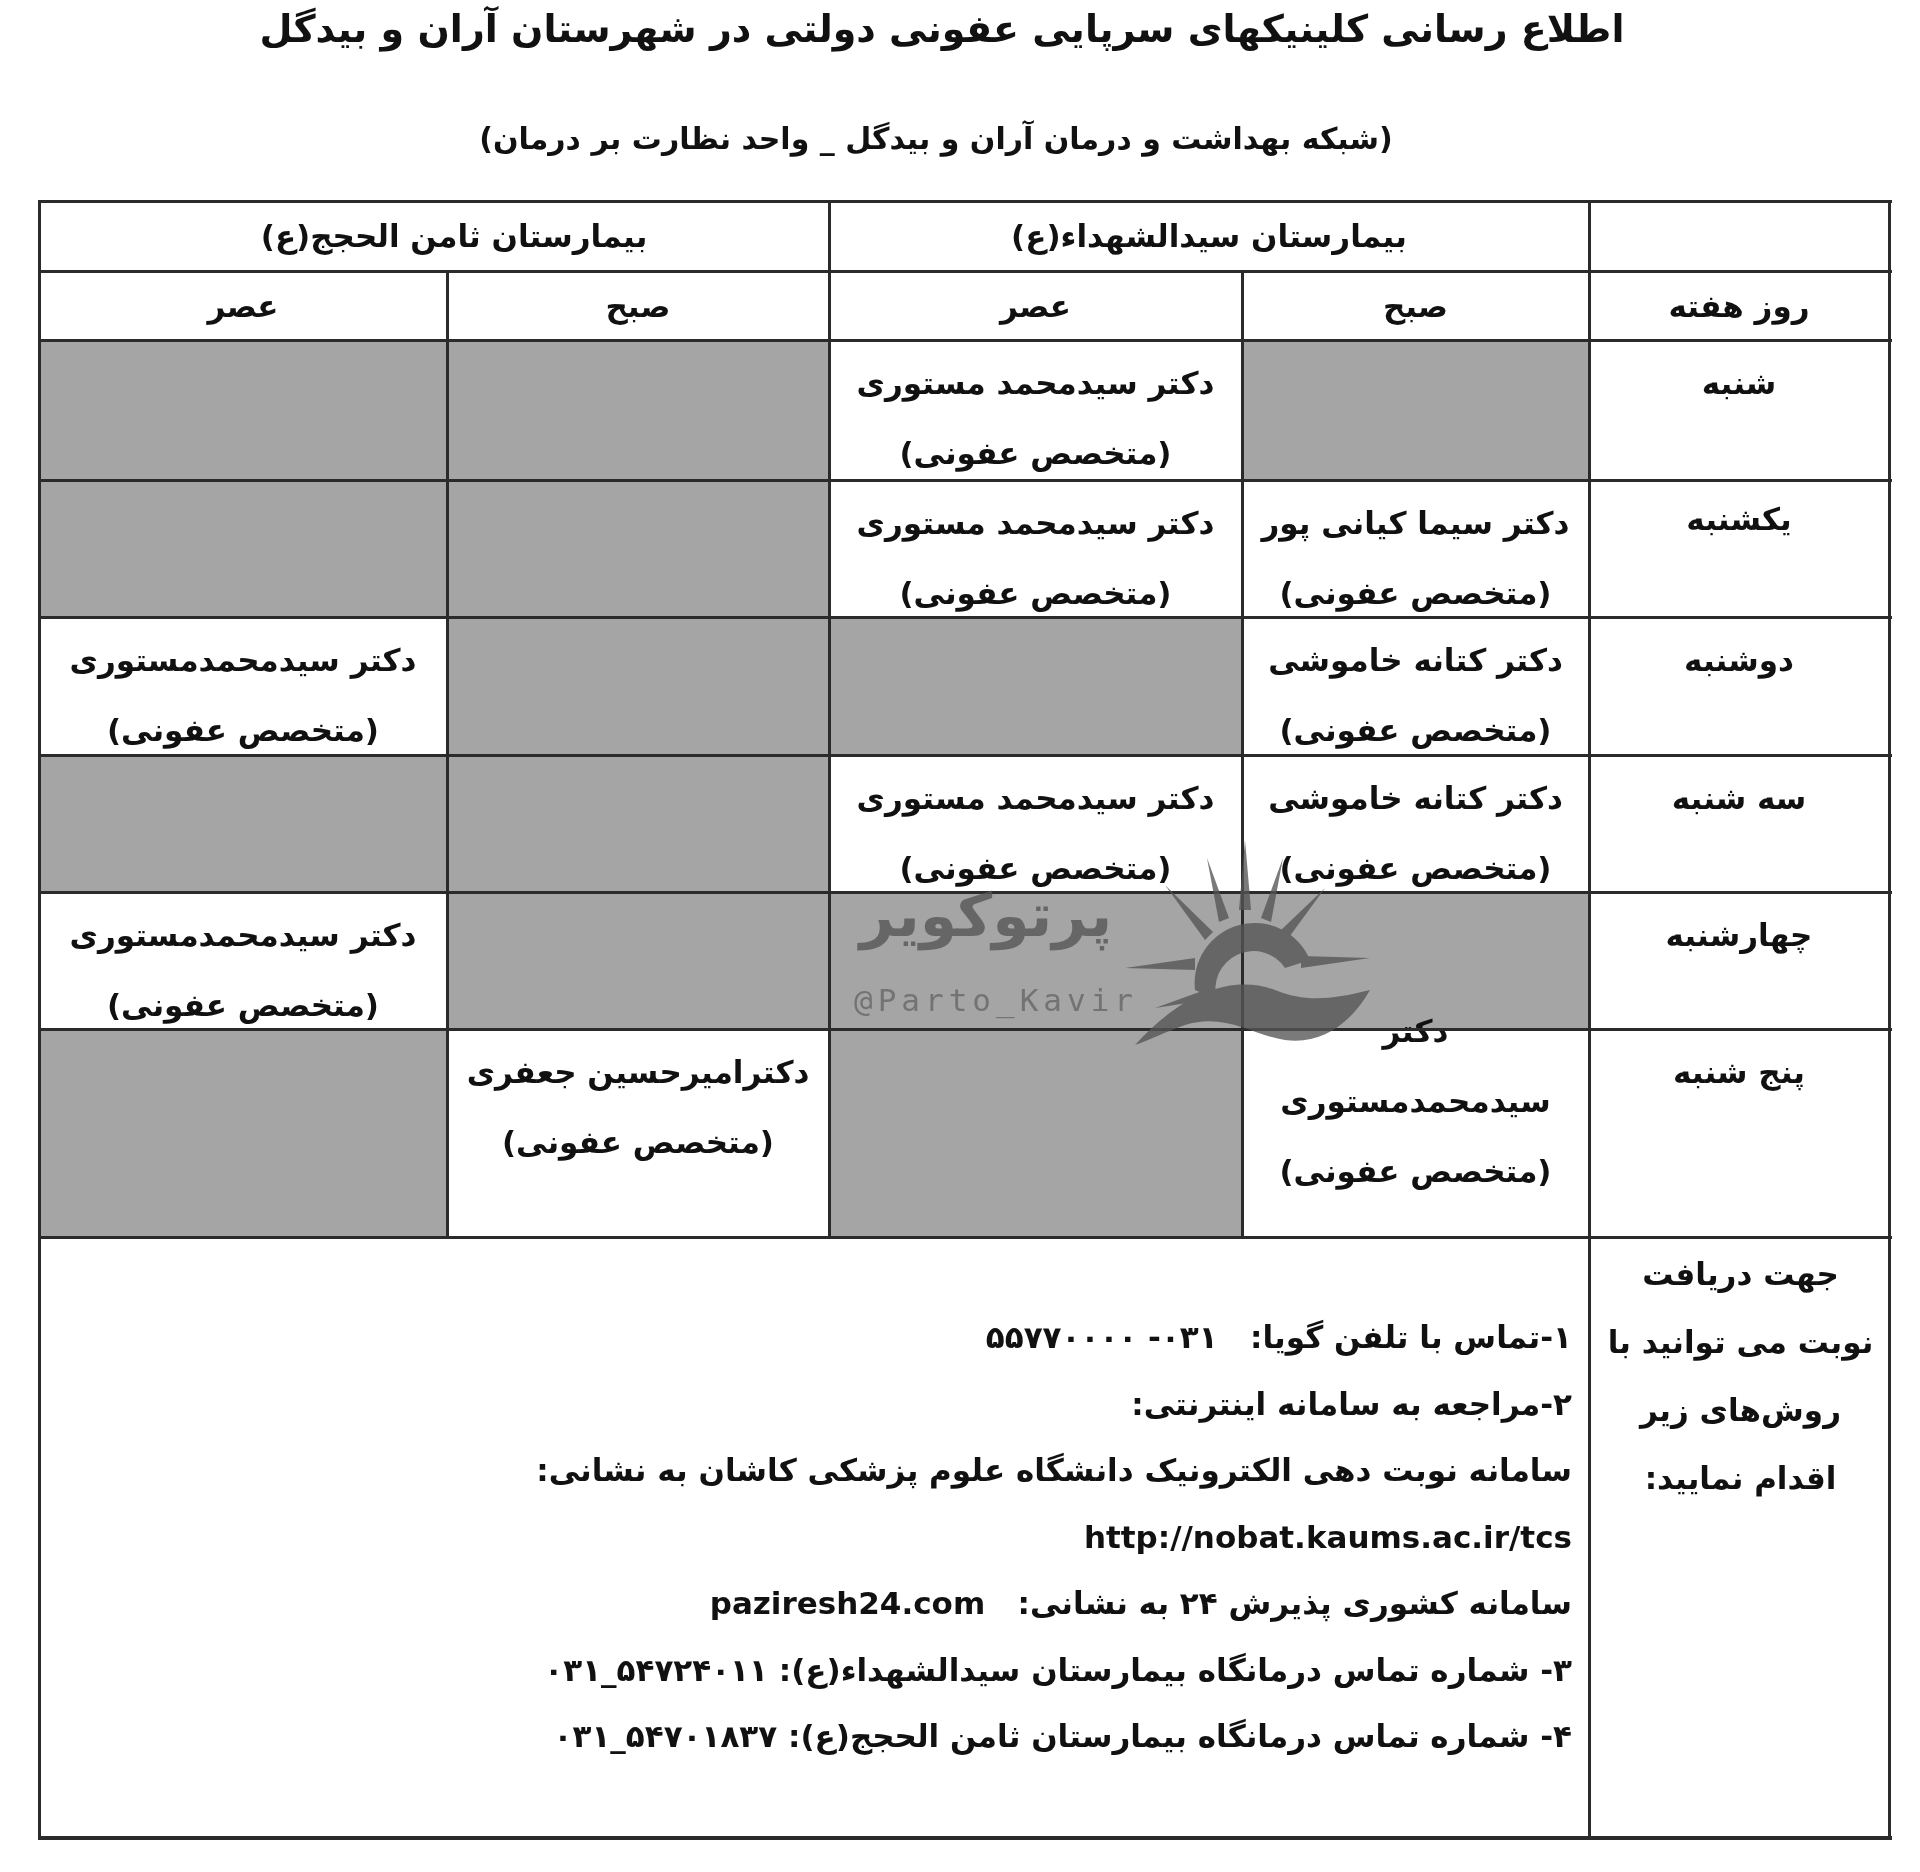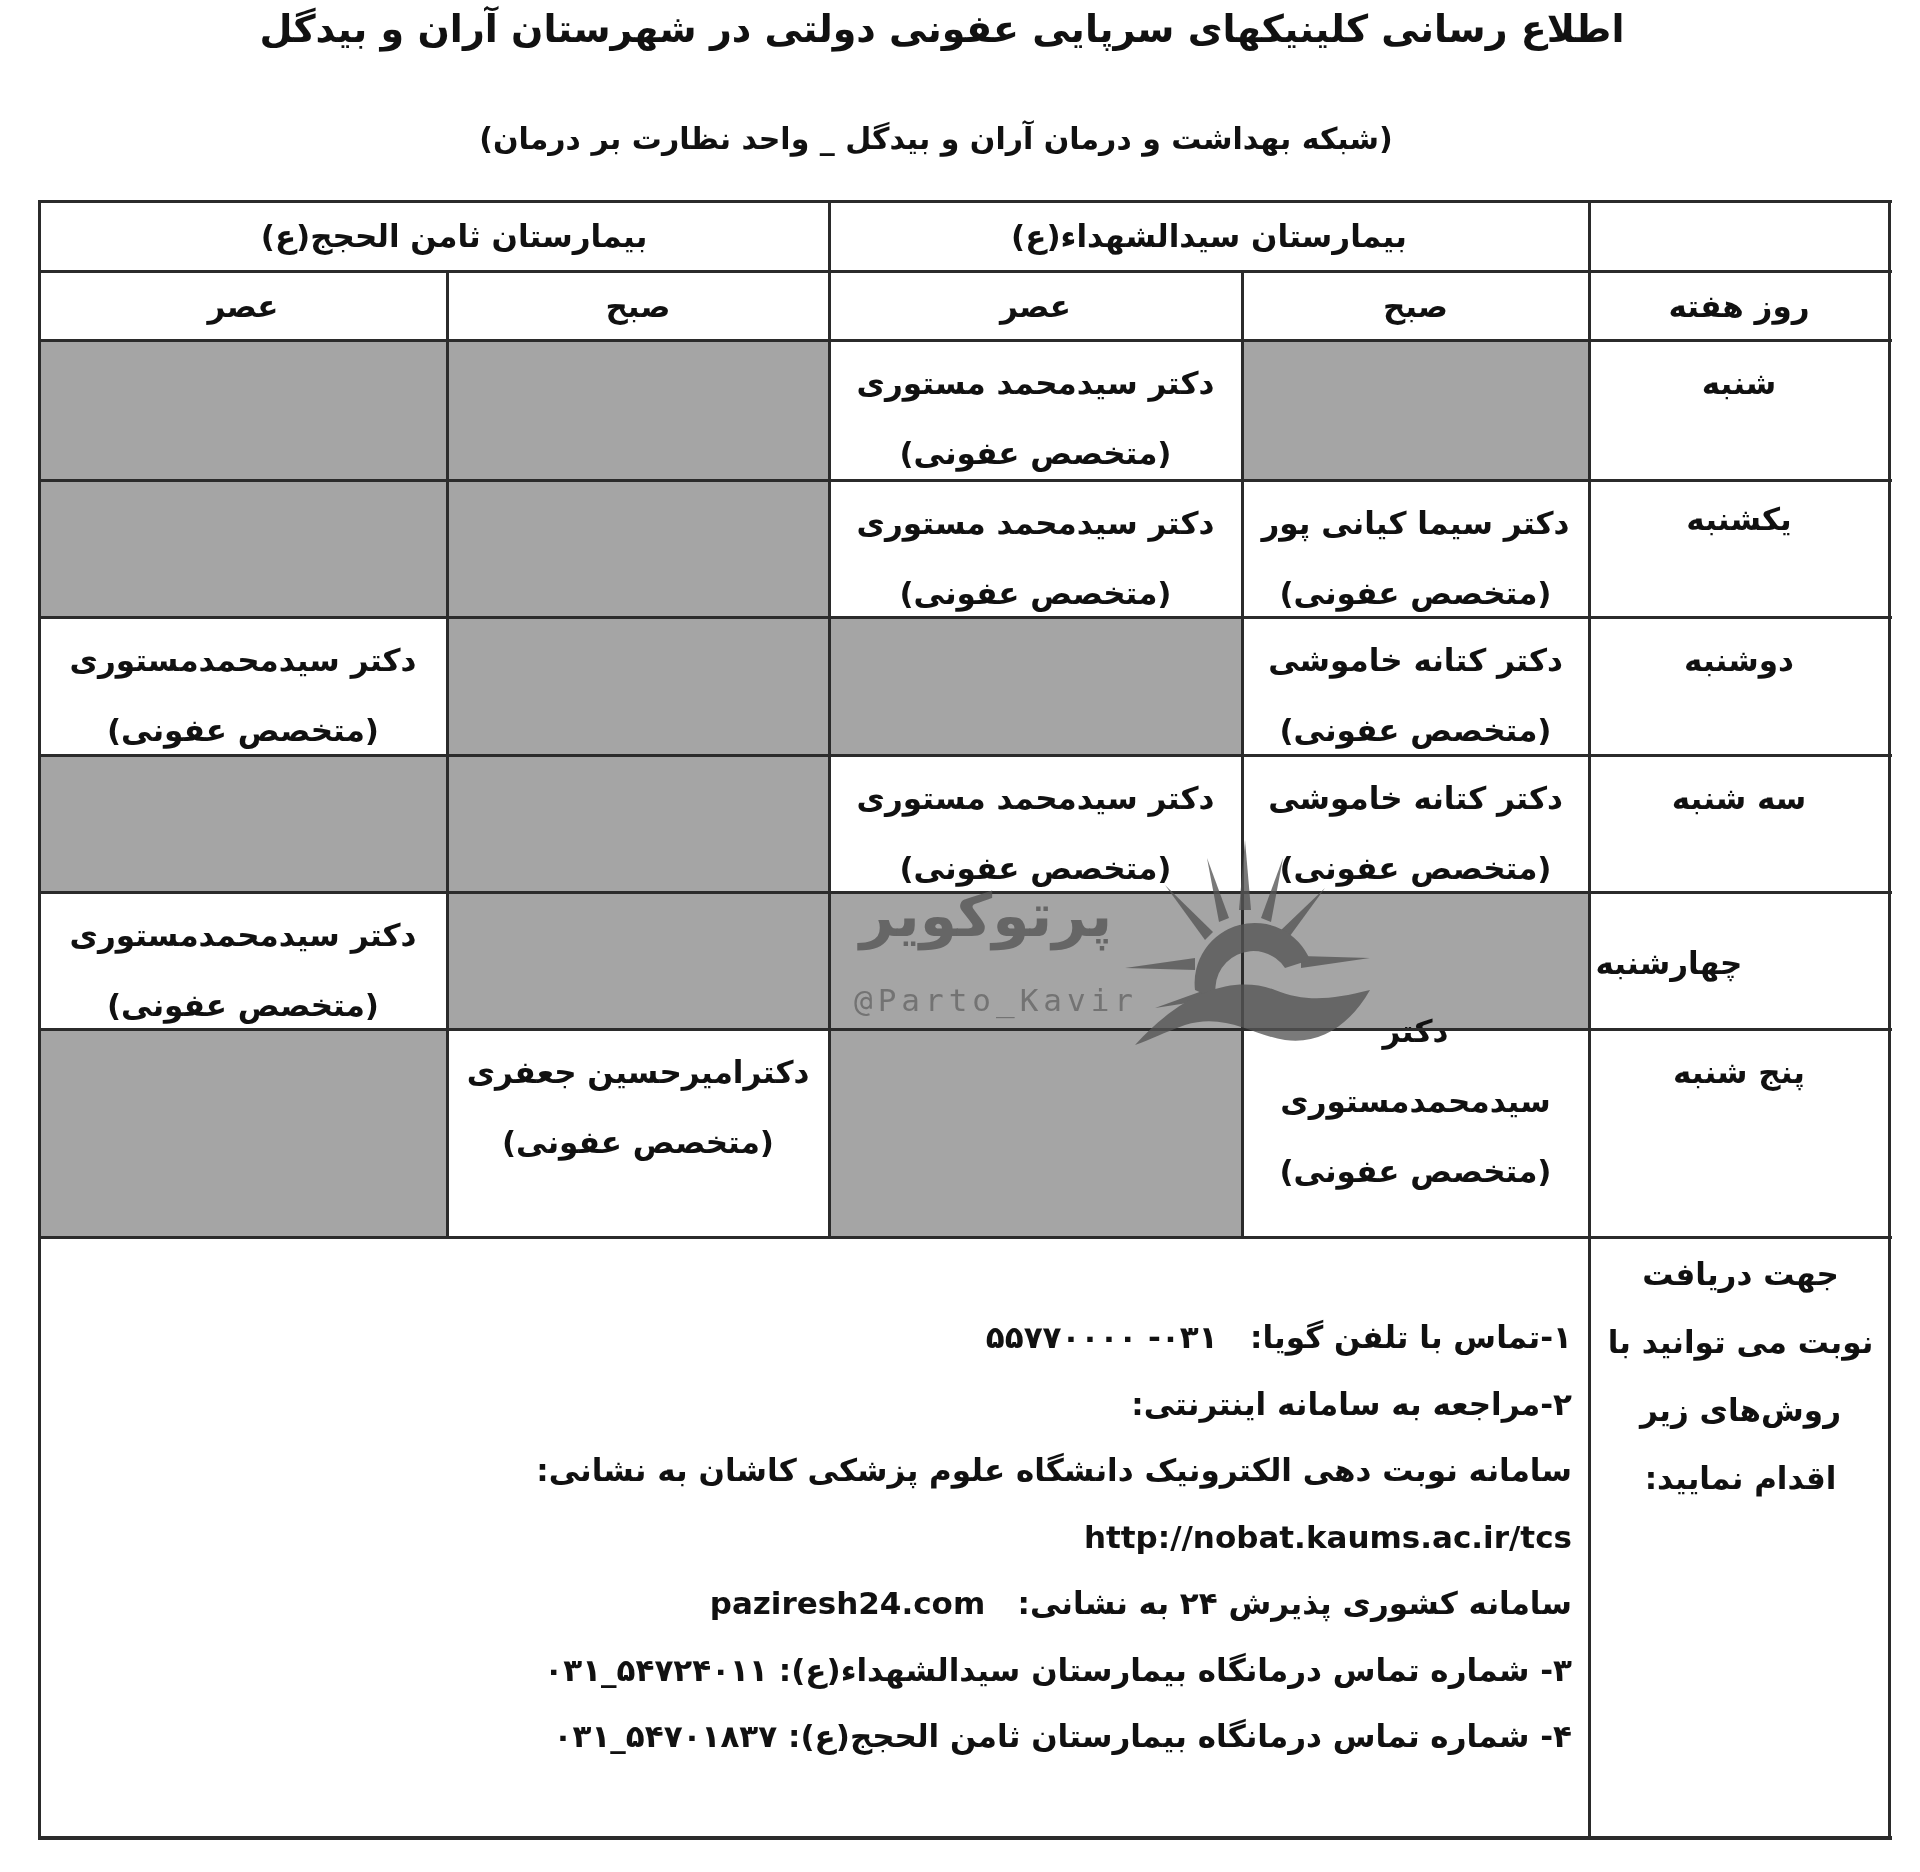--- a/index.html
+++ b/index.html
@@ -114,21 +114,21 @@
     <span>دکتر کتانه خاموشی</span>
     <span>(متخصص عفونی)</span>
   </div>
   <div class="cell" style="left:829px;top:755px;width:413px;height:137px;">
     <span>دکتر سیدمحمد مستوری</span>
     <span>(متخصص عفونی)</span>
   </div>
   <div class="cell gray" style="left:447px;top:755px;width:382px;height:137px;"></div>
   <div class="cell gray" style="left:39px;top:755px;width:408px;height:137px;"></div>
 
-  <div class="cell" style="left:1519px;top:892px;width:300px;height:137px;margin-top:28px;">چهارشنبه</div>
+  <div class="cell" style="left:1589px;top:892px;width:300px;height:137px;">چهارشنبه</div>
   <div class="cell gray" style="left:1242px;top:892px;width:347px;height:137px;"></div>
   <div class="cell gray" style="left:829px;top:892px;width:413px;height:137px;"></div>
   <div class="cell gray" style="left:447px;top:892px;width:382px;height:137px;"></div>
   <div class="cell" style="left:39px;top:892px;width:408px;height:137px;">
     <span>دکتر سیدمحمدمستوری</span>
     <span>(متخصص عفونی)</span>
   </div>
 
   <div class="cell" style="left:1589px;top:1029px;width:300px;height:208px;">پنج شنبه</div>
   <div class="cell" style="left:1242px;top:998px;width:347px;height:208px;justify-content:flex-end;">

